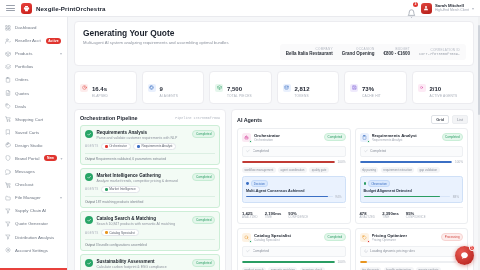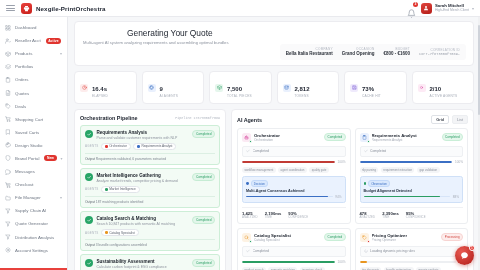--- a/index.html
+++ b/index.html
@@ -75,21 +75,21 @@
   .main {
     position: absolute; top: 17px; left: 68px; right: 0; bottom: 0;
     overflow: hidden; padding: 4px 6px 0 6px;
   }
 
   .hero {
     background: #fff; border: 1px solid #ececf0; border-radius: 4px;
     padding: 6px 8px 6px 8px; position: relative; margin-bottom: 5px;
     min-height: 45px;
   }
-  .hero-title { font-size: 8.4px; font-weight: normal; color: #1c222d; margin-bottom: 2px; margin-left: 44px; }
+  .hero-title { font-size: 8.4px; font-weight: bold; color: #1c222d; margin-bottom: 2px; }
   .hero-sub { font-size: 4.2px; color: #8d939f; }
   .hero-meta {
     position: absolute; right: 7px; bottom: 5px;
     display: flex; align-items: flex-end; gap: 9px;
     background: #fafafb; border-radius: 3px; padding: 3px 6px;
   }
   .meta-item { text-align: right; line-height: 1.3; }
   .meta-k { font-size: 3.1px; color: #b3b8c2; letter-spacing: .25px; text-transform: uppercase; }
   .meta-v { font-size: 4.5px; font-weight: bold; color: #2b3039; }
   .meta-v.mono { font-family: "Liberation Mono", monospace; font-size: 3.6px; font-weight: normal; color: #9aa0ab; }

